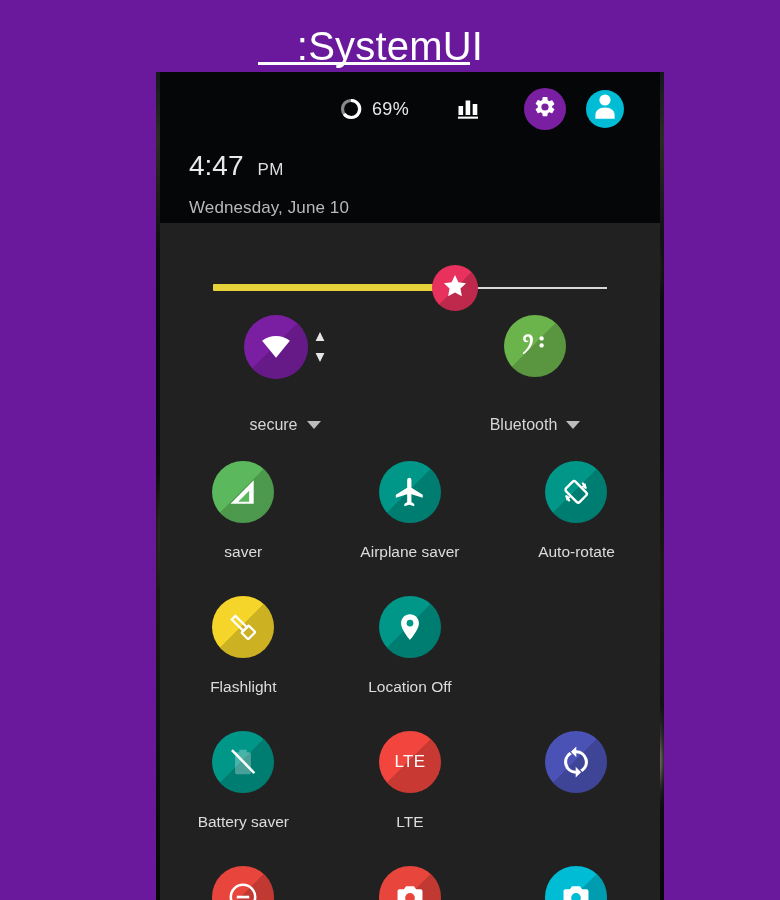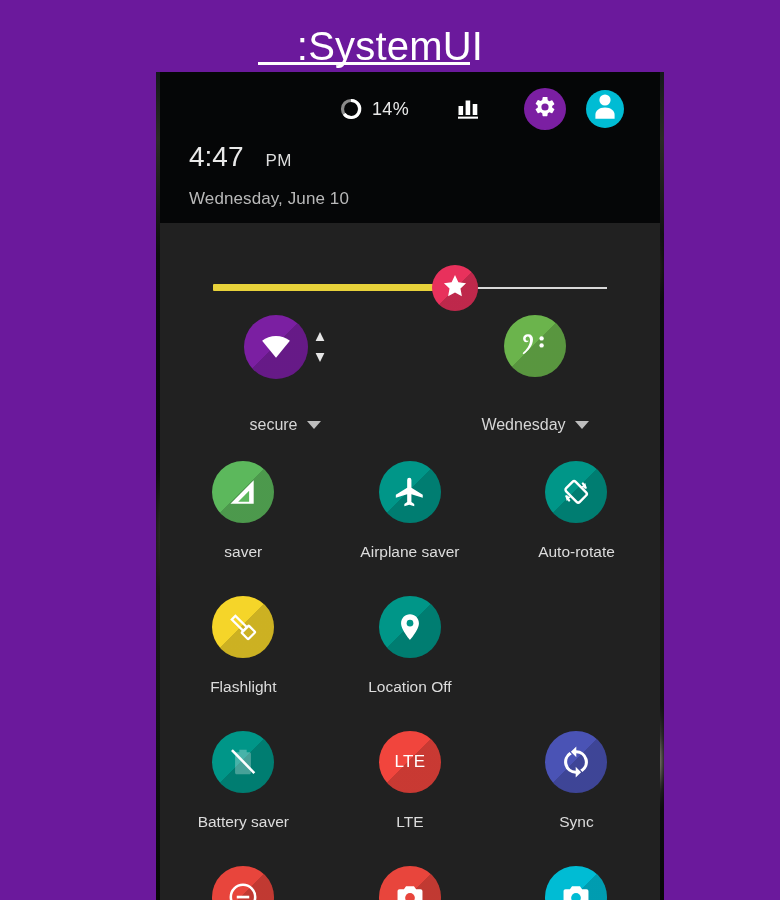--- a/index.html
+++ b/index.html
@@ -102,26 +102,26 @@
     display: flex; align-items: center; justify-content: center;
   }
   .user-btn {
     margin-left: 20px;
     width: 38px; height: 38px; border-radius: 50%;
     background: #00BCD4;
     display: flex; align-items: flex-end; justify-content: center;
     overflow: hidden;
   }
 
-  .clock-block { position: absolute; left: 29px; top: 71px; }
+  .clock-block { position: absolute; left: 29px; top: 80px; }
   .clock-time {
     color: #e9e9e9; font-size: 28px; font-weight: 400; line-height: 1;
     display: flex; align-items: baseline;
   }
-  .clock-ampm { font-size: 17px; margin-left: 22px; color: #dddddd; letter-spacing: .5px; text-align: center; }
+  .clock-ampm { font-size: 17px; margin-left: 14px; color: #dddddd; letter-spacing: .5px; text-align: center; }
   .clock-date {
     color: #b9b9b9; font-size: 17px; margin-top: 18px; letter-spacing: .1px;
   }
 
   
   .qs-body {
     position: relative;
     height: 677px;
     background: #212121;
   }
@@ -223,21 +223,21 @@
 
     <div class="sys-icons">
 
       <div class="battery-wrap">
         <div class="battery-ring">
           <svg width="24" height="24" viewBox="0 0 24 24">
             <circle cx="12" cy="12" r="8.5" fill="none" stroke="#8a8a8a" stroke-width="3.2"></circle>
             <path d="M12 3.5 A8.5 8.5 0 1 1 5.2 16.8" fill="none" stroke="#ffffff" stroke-width="3.2" stroke-linecap="butt"></path>
           </svg>
         </div>
-        <span class="battery-pct">14%</span>
+        <span class="battery-pct">69%</span>
       </div>
 
       <div class="sig-chart">
         <svg width="26" height="26" viewBox="0 0 26 26">
           <rect x="3.5" y="10" width="4.6" height="9" fill="#ffffff"></rect>
           <rect x="10.6" y="4.5" width="4.6" height="14.5" fill="#ffffff"></rect>
           <rect x="17.7" y="8" width="4.6" height="11" fill="#ffffff"></rect>
           <rect x="3" y="20.6" width="20" height="2.1" fill="#ffffff"></rect>
         </svg>
       </div>
@@ -314,21 +314,21 @@
           <div class="circle c62" style="background:#6BB44C;">
             <span class="lshadow"></span>
             <svg width="40" height="40" viewBox="0 0 40 40" style="position:relative;z-index:2;">
               <path fill="#ffffff" d="M13.6 8.2c2.6 0 4.4 2.1 4.4 5.1 0 6.2-4.6 11.6-9.4 15l-1-1.1c3.9-3.4 7.4-8.1 7.4-13.2 0-2.2-.9-3.6-2.3-3.6-1.2 0-2.1 1-2.1 2.3 0 1.2.8 2.1 2 2.1.5 0 .9-.1 1.2-.3-.3 1-1.3 1.7-2.5 1.7-1.8 0-3.2-1.5-3.2-3.7 0-2.5 2-4.3 4.5-4.3z"></path>
               <circle cx="26.6" cy="12.4" r="2.2" fill="#ffffff"></circle>
               <circle cx="26.6" cy="19.4" r="2.2" fill="#ffffff"></circle>
             </svg>
           </div>
         </div>
         <div class="dual-label">
-          <span>Wednesday</span>
+          <span>Bluetooth</span>
           <span class="caret"></span>
         </div>
       </div>
 
     </div>
 
     <div class="tile-grid">
 
       <div class="tile-row">
 
@@ -438,21 +438,20 @@
         <div class="tile">
           <div class="tile-icon">
             <div class="circle c62" style="background:#4A53B5;">
               <span class="lshadow"></span>
               <svg width="36" height="36" viewBox="0 0 24 24" style="position:relative;z-index:2;">
                 <path fill="#ffffff" d="M12.2 4.2V1.6L8.6 5.2l3.6 3.6V6.2a5.8 5.8 0 0 1 2.6 10.9l1.5 1.5a7.8 7.8 0 0 0-4.1-14.4z"></path>
                 <path fill="#ffffff" d="M11.8 19.8v2.6l3.6-3.6-3.6-3.6v2.6A5.8 5.8 0 0 1 9.2 6.9L7.7 5.4a7.8 7.8 0 0 0 4.1 14.4z"></path>
               </svg>
             </div>
           </div>
-          <div class="tile-label">Sync</div>
         </div>
 
       </div>
 
       <div class="tile-row">
 
         <div class="tile">
           <div class="tile-icon">
             <div class="circle c62" style="background:#E8453C;">
               <span class="lshadow"></span>

